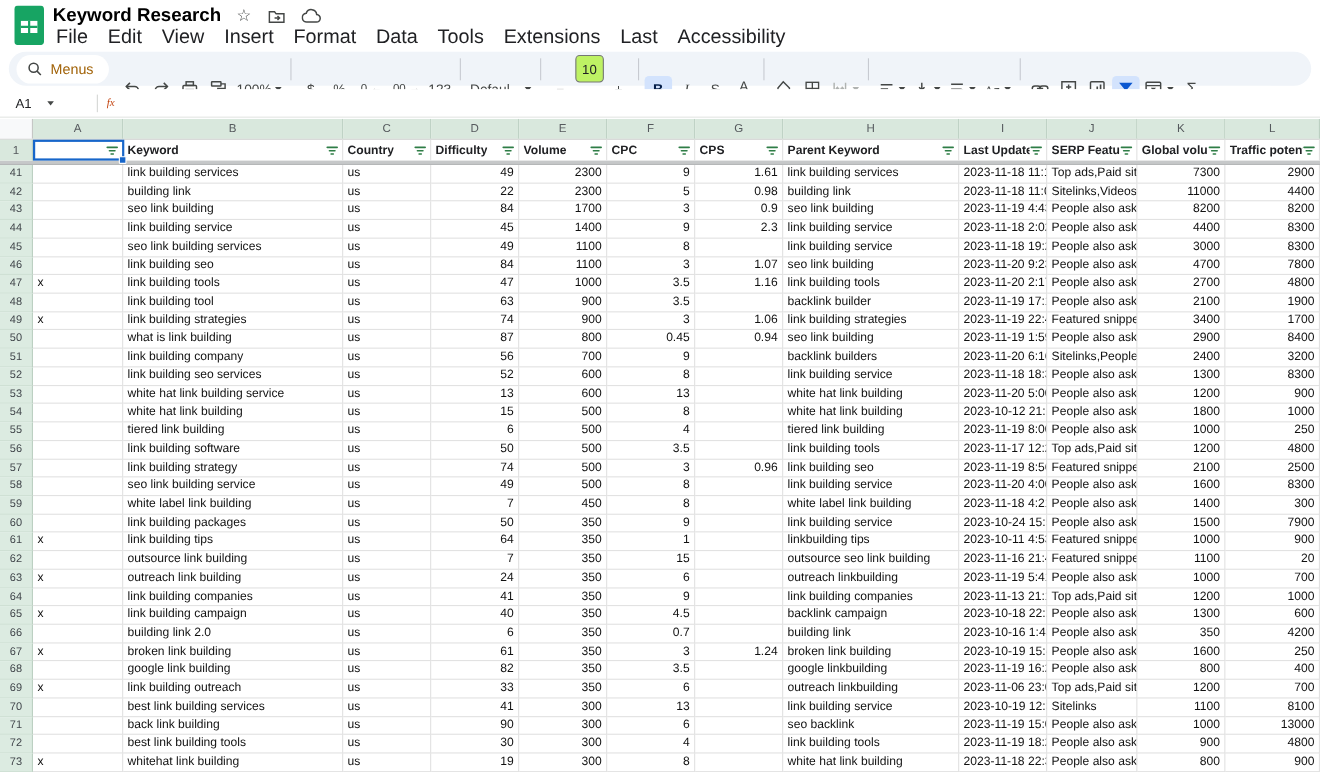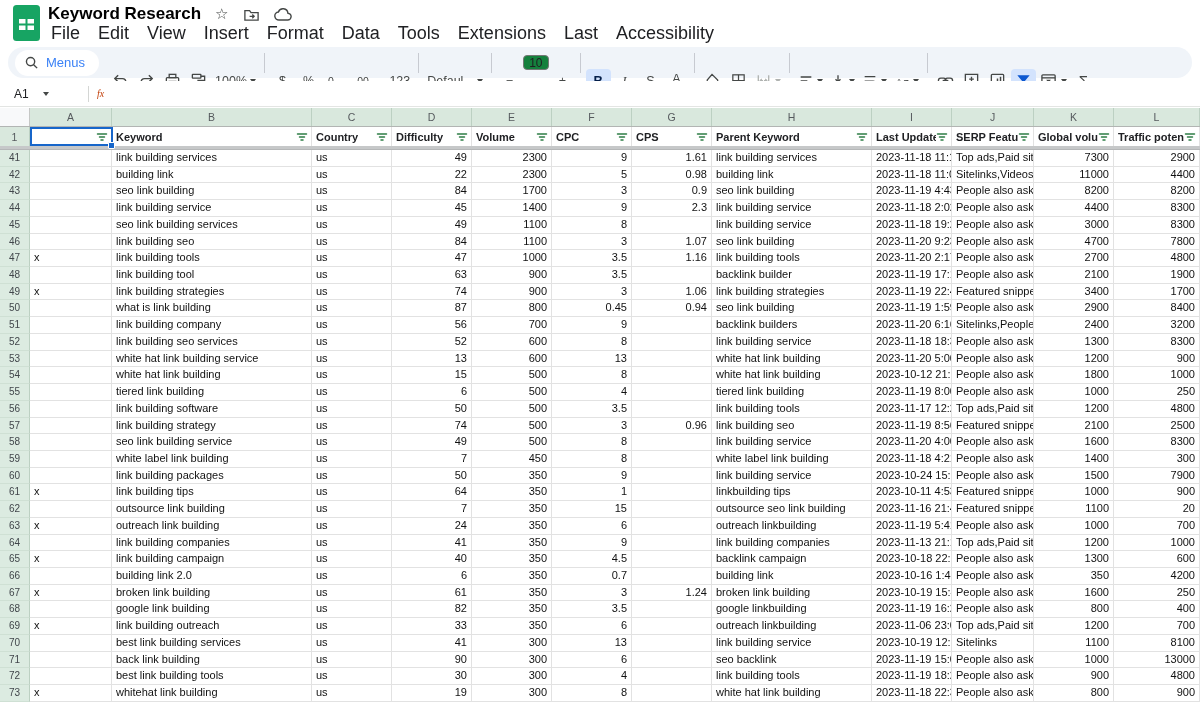--- a/index.html
+++ b/index.html
@@ -18,28 +18,28 @@
 
   
   .toolbar { position:absolute; top:47px; left:8px; width:1184px; height:31px; background:#f0f4f9;
     border-radius:17px; display:flex; align-items:center; padding:0 7px; gap:1px; }
   .tb { height:24px; min-width:25px; padding:0 3px; border-radius:4px; display:flex; align-items:center;
     justify-content:center; color:#444746; font-size:12.5px; gap:3px;margin-top:36px; }
   .tb.active { background:#d3e3fd; color:#041e49; }
   .tb.dis { color:#b0b3b1; }
   .tb svg { display:block; }
   .search-pill { height:26px; background:#fff; border-radius:14px; display:flex; align-items:center;
-    gap:7px; padding:0 14px 0 9px; margin-right:8px; font-size:13px; color:#3b82f6; }
+    gap:7px; padding:0 14px 0 9px; margin-right:8px; font-size:13px; color:#a16207; }
   .tdiv { width:1px; height:20px; background:#c7cad1; margin:0 4px; flex:none; }
   .caret { width:0; height:0; border-left:3.5px solid transparent; border-right:3.5px solid transparent;
     border-top:4px solid #444746; }
   .tb.dis .caret { border-top-color:#b0b3b1; }
   .fontbox { max-width:62px; overflow:hidden; white-space:nowrap; }
-  .sizebox { width:26px; height:15px; border:1px solid #747775; border-radius:4px; font-size:12px;
-    display:flex; align-items:center; justify-content:center; background:#15803d; }
+  .sizebox { width:26px; height:25px; border:1px solid #747775; border-radius:4px; font-size:12px;
+    display:flex; align-items:center; justify-content:center; background:#bef264; }
   .bold-b { font-weight:bold; font-size:13px; }
   .ital-i { font-style:italic; font-size:13px; font-family:"Liberation Serif", serif; }
   .strike-s { text-decoration:line-through; font-size:12.5px; }
   .tcolor-a { font-size:12.5px; border-bottom:3px solid #000; line-height:12px; }
   .deci { font-size:10.5px; letter-spacing:0; }
   .sigma { font-size:15px; }
 
   
   .fbar { position:absolute; top:81px; left:0; width:1200px; height:26px; background:#fff;
     border-bottom:1px solid #e3e5e3; display:flex; align-items:center; }

